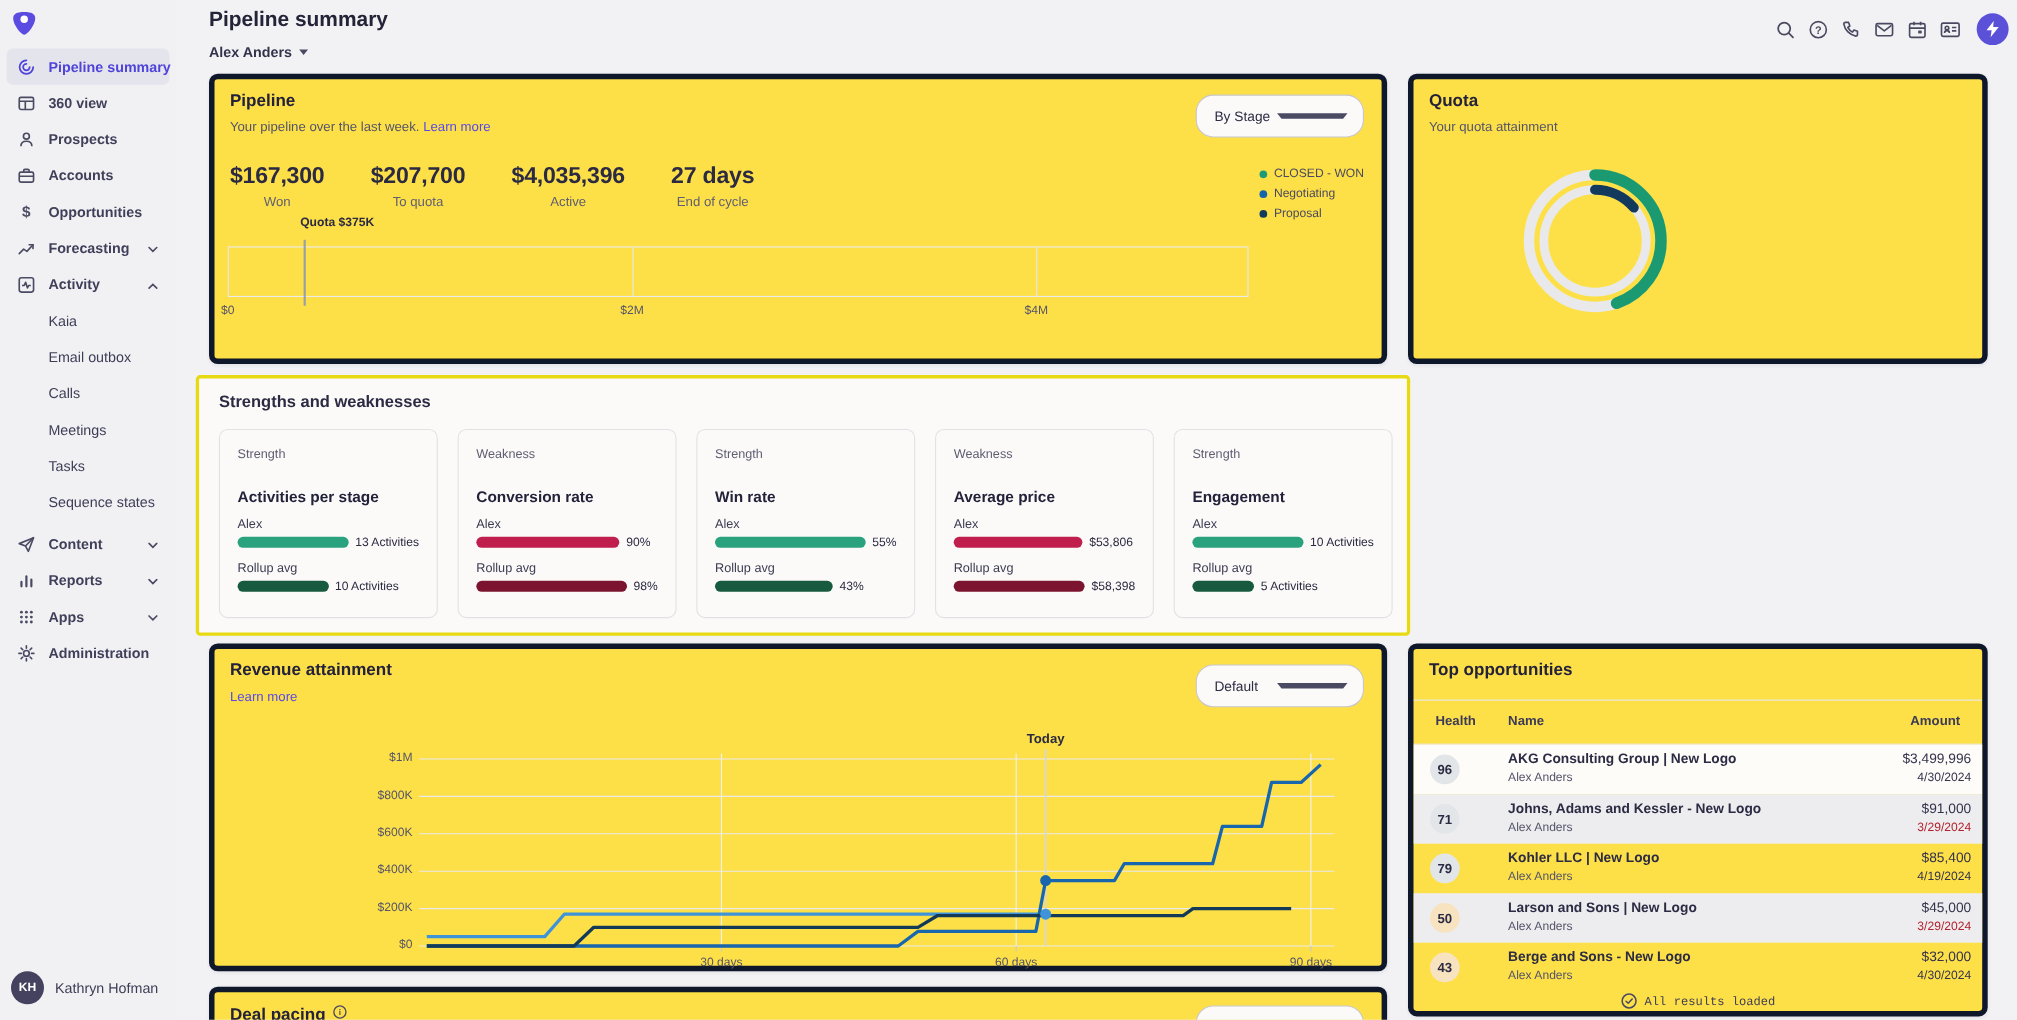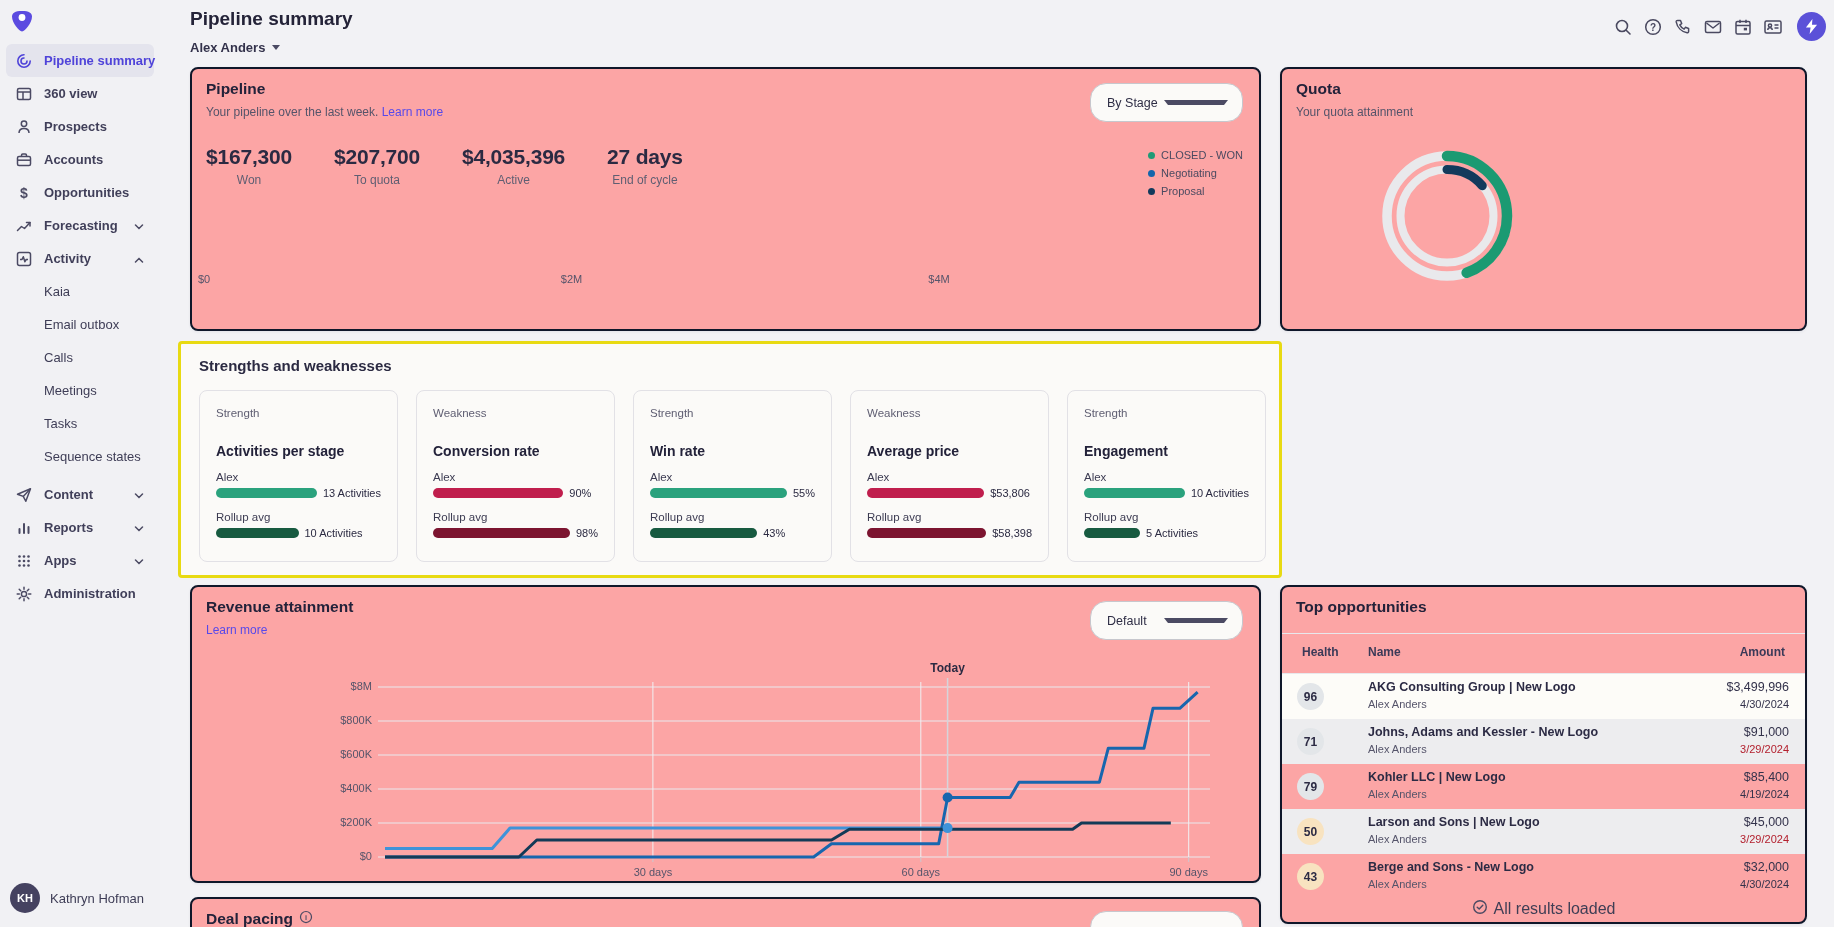--- a/index.html
+++ b/index.html
@@ -26,21 +26,21 @@
   
   .page-title { position:absolute; left:190px; top:8px; font-size:19px; font-weight:700; color:#242338; }
   .user-filter { position:absolute; left:190px; top:40px; display:flex; align-items:center; gap:7px;
                  font-size:13px; font-weight:700; color:#33324b; cursor:pointer; }
   .caret { width:0; height:0; border-left:4.5px solid transparent; border-right:4.5px solid transparent; border-top:5.5px solid #4b4a63; }
   .topbar { position:absolute; left:1612px; top:12px; display:flex; align-items:center; gap:9px; }
   .tb-btn { width:21px; height:21px; color:#4a4960; cursor:pointer; display:flex; align-items:center; justify-content:center; }
   .tb-avatar { width:29px; height:29px; border-radius:50%; background:#5b51d8; display:flex; align-items:center; justify-content:center; cursor:pointer; margin-left:5px; }
 
   
-  .card { position:absolute; background:#fca5a5; border:2px solid #0f172a; border-radius:8px;
+  .card { position:absolute; background:#fde047; border:5px solid #0f172a; border-radius:8px;
           box-shadow:0 1px 3px rgba(40,40,70,.07); }
 
   
   #pipeline-card { left:190px; top:67px; width:1071px; height:264px; }
   .card-title { position:absolute; left:14px; top:11px; font-size:15.5px; font-weight:700; color:#23223a; }
   #pipeline-sub { position:absolute; left:14px; top:36px; font-size:12px; color:#55546a; }
   a.learnmore { color:#5749ea; text-decoration:none; cursor:pointer; }
   .dropdown { position:absolute; right:16px; top:14px; width:153px; height:39px; border:1px solid #c7c7cd; border-radius:16px;
               background:#fbfaf8; display:flex; align-items:center; padding:0 14px 0 16px; cursor:pointer; }
   .dropdown span { font-size:12.5px; color:#2e2d45; flex:1; }
@@ -98,21 +98,21 @@
   #opps-divider2 { position:absolute; left:0; right:0; top:86px; height:1px; background:#e8e8ec; }
   .opps-head { position:absolute; top:58px; font-size:12px; font-weight:700; color:#3b3a58; }
   .opp-row { position:absolute; left:0; width:527px; height:45px; cursor:pointer; }
   .opp-badge { position:absolute; left:15px; top:9px; width:27px; height:27px; border-radius:50%;
                display:flex; align-items:center; justify-content:center; font-size:12px; font-weight:700; color:#2c2b44; }
   .opp-name { position:absolute; left:86px; top:6px; font-size:12.5px; font-weight:700; color:#2c2b44; white-space:nowrap; }
   .opp-owner { position:absolute; left:86px; top:24px; font-size:11px; color:#55546a; }
   .opp-amount { position:absolute; right:20px; top:6px; font-size:12.5px; color:#33324b; }
   .opp-date { position:absolute; right:20px; top:24px; font-size:11px; }
   .opps-footer { position:absolute; left:0; right:0; top:312px; display:flex; align-items:center; justify-content:center; gap:6px;
-                 font-size:16px; color:#3f3e55; }
+                 font-size:11px; color:#3f3e55;font-family:Liberation Mono, monospace; }
   .opps-footer .cicon { color:#4b4a63; }
 
   
   #pacing-card { left:190px; top:897px; width:1071px; height:110px; }
   #pacing-title { display:flex; align-items:center; gap:6px; }
   .info-icon { color:#4b4a63; }
 
   text.glyph { font-family:"Liberation Sans", sans-serif; }
 </style>
 </head>
@@ -341,20 +341,34 @@
       </div>
     <div class="legend-row">
         <span class="dot" style="background: rgb(20, 101, 171);"></span>
         <span>Negotiating</span>
       </div>
     <div class="legend-row">
         <span class="dot" style="background: rgb(18, 58, 92);"></span>
         <span>Proposal</span>
       </div>
   </div>
+  <div class="pl-plot">
+    <div class="pl-grid" style="left: 0%;"></div>
+    <div class="pl-grid" style="left: 39.604%;"></div>
+    <div class="pl-grid" style="left: 79.2079%;"></div>
+    <div class="pl-grid-end"></div>
+    <div class="pl-bar">
+      <div class="pl-seg" style="width: 3.31287%; background: rgb(31, 154, 118);"></div>
+      <div class="pl-seg" style="width: 70.9979%; background: rgb(20, 101, 171);"></div>
+      <div class="pl-seg" style="width: 8.91089%; background: rgb(18, 58, 92);"></div>
+    </div>
+    <div class="quota-marker" id="quota-marker" style="left: 7.42574%;">
+      <div class="quota-label">Quota $375K</div>
+    </div>
+  </div>
   <div class="pl-ticks">
     <span class="pl-tick" style="left: 0%;">$0</span>
     <span class="pl-tick" style="left: 39.604%;">$2M</span>
     <span class="pl-tick" style="left: 79.2079%;">$4M</span>
   </div>
 </div>
 
 <div class="card" id="quota-card">
   <div class="card-title">Quota</div>
   <div id="quota-sub">Your quota attainment</div>
@@ -452,21 +466,21 @@
   <a class="learnmore" id="revenue-link">Learn more</a>
   <div class="dropdown">
     <span>Default</span>
     <span class="caret"></span>
   </div>
   <span class="rev-ylabel" style="top: 263px;">$0</span>
   <span class="rev-ylabel" style="top: 229px;">$200K</span>
   <span class="rev-ylabel" style="top: 195px;">$400K</span>
   <span class="rev-ylabel" style="top: 161px;">$600K</span>
   <span class="rev-ylabel" style="top: 127px;">$800K</span>
-  <span class="rev-ylabel" style="top: 93px;">$8M</span>
+  <span class="rev-ylabel" style="top: 93px;">$1M</span>
   <svg id="rev-svg" width="835" height="220" viewBox="0 0 835 220">
       <line x1="0" y1="195" x2="832" y2="195" stroke="#e9e9ee" stroke-width="1"></line>
       <line x1="0" y1="161" x2="832" y2="161" stroke="#e9e9ee" stroke-width="1"></line>
       <line x1="0" y1="127" x2="832" y2="127" stroke="#e9e9ee" stroke-width="1"></line>
       <line x1="0" y1="92.99999999999999" x2="832" y2="92.99999999999999" stroke="#e9e9ee" stroke-width="1"></line>
       <line x1="0" y1="59" x2="832" y2="59" stroke="#e9e9ee" stroke-width="1"></line>
       <line x1="0" y1="25" x2="832" y2="25" stroke="#e9e9ee" stroke-width="1"></line>
       <line x1="274.9" y1="20" x2="274.9" y2="195" stroke="#f0f0f3"></line>
       <line x1="274.9" y1="195" x2="274.9" y2="200" stroke="#c9c9d0"></line>
       <line x1="542.8" y1="20" x2="542.8" y2="195" stroke="#f0f0f3"></line>

